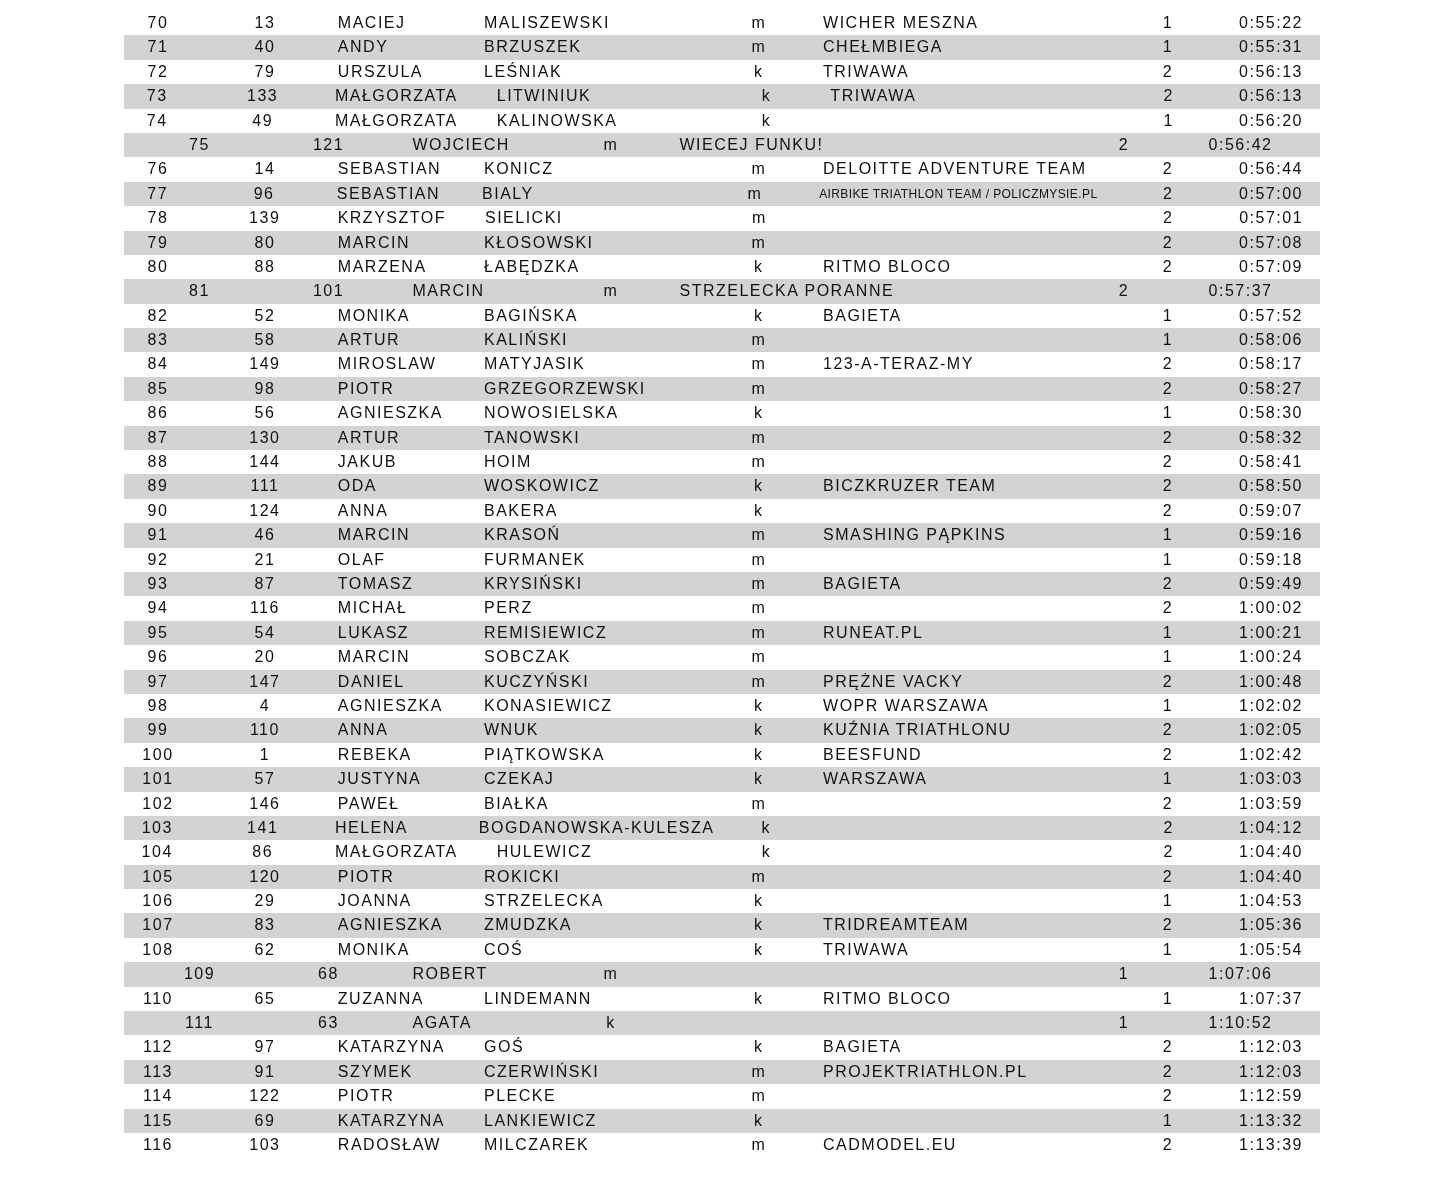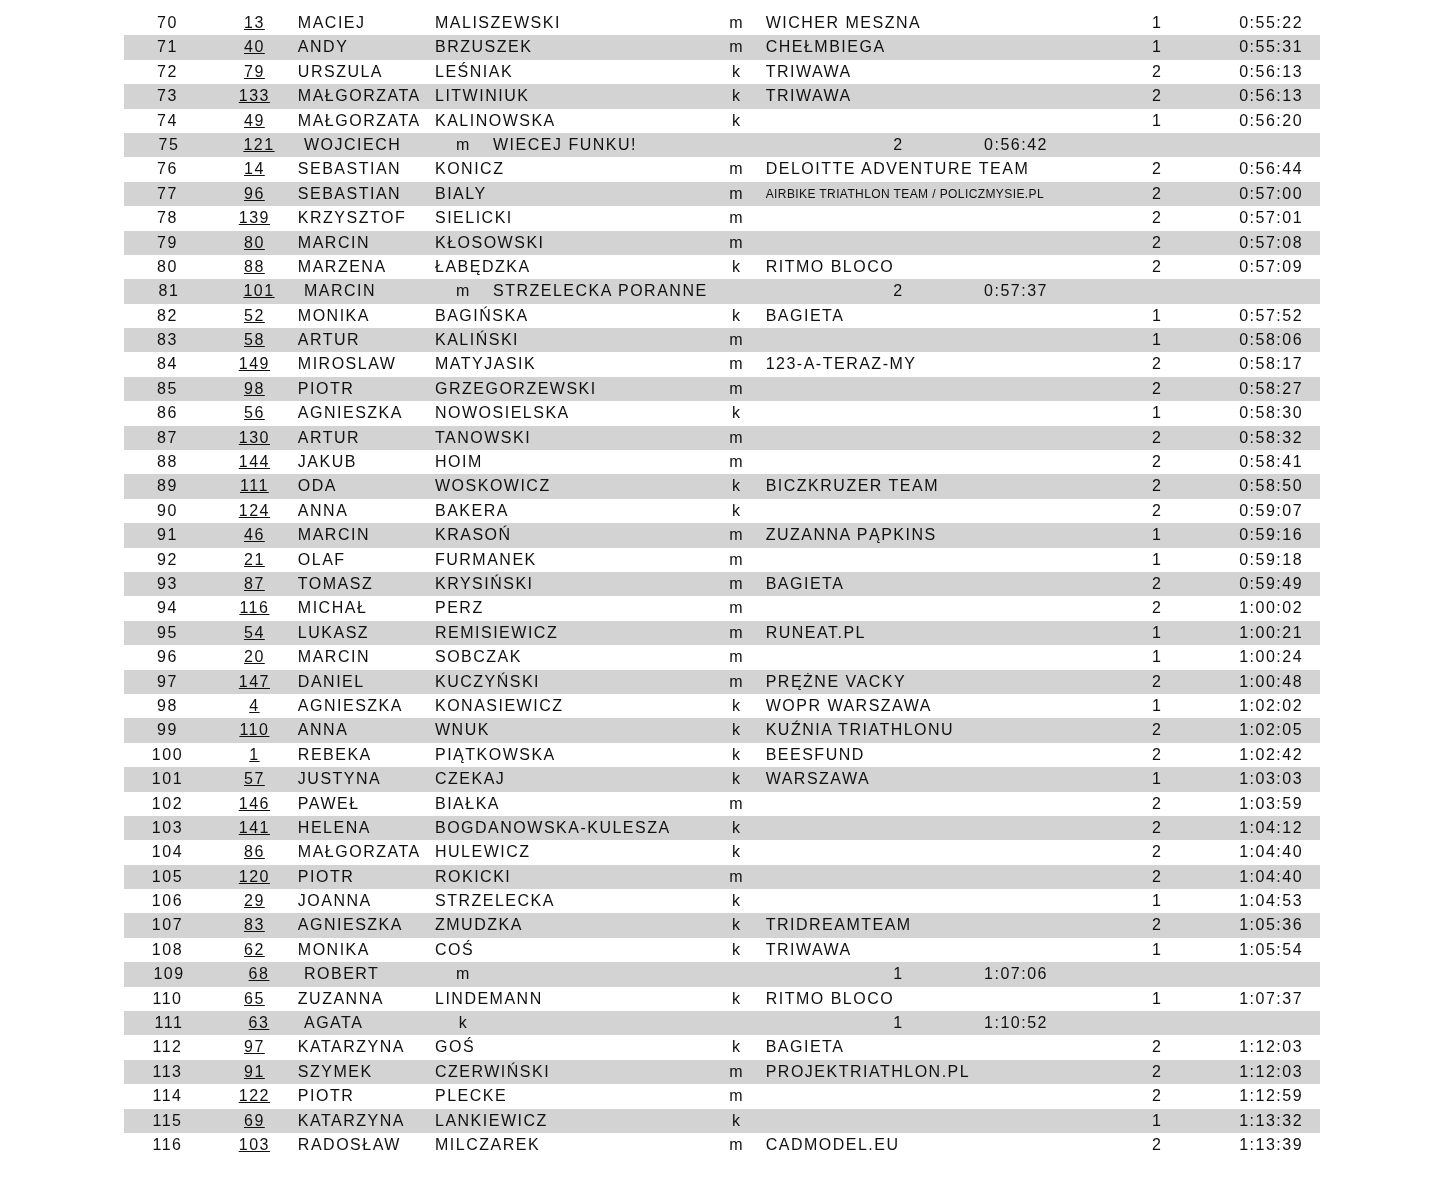--- a/index.html
+++ b/index.html
@@ -19,40 +19,42 @@
     position: absolute;
     left: 124px;
     top: 11px;
     width: 1196px;
   }
   .row {
     display: flex;
     height: 24.4px;
     align-items: center;
     background: #ffffff;
+    gap: 39px;
   }
   .row.striped {
     background: var(--stripe-color, #d3d3d3);
+    justify-content: center;
   }
   .cell {
     font-size: 16px;
     letter-spacing: 1.5px;
     line-height: 24.4px;
     color: var(--text-color, #111111);
     white-space: nowrap;
     box-sizing: border-box;
   }
   .c-place  { width: 90px;  text-align: center; }
-  .c-bib    { width: 90px;  text-align: center; text-decoration: underline; }
+  .c-bib    { width: 90px;  text-align: center; }
   .c-first  { width: 142px; text-align: left; }
   .c-last   { width: 295px; text-align: left; }
   .c-gender { width: 35px;  text-align: center; }
   .c-team   { width: 375px; text-align: left; padding-left: 12px; }
   .c-cat    { width: 85px;  text-align: center; }
-  .c-time   { width: 84px;  text-align: right; padding-right: 17px; margin-left: 40px; }
+  .c-time   { width: 84px;  text-align: right; padding-right: 17px; }
   .c-team.condensed {
     font-size: 12px;
     letter-spacing: 0.4px;
   }
 </style>
 </head>
 <body>
 
 <div class="page">
   <div class="table" id="results-table">
@@ -263,21 +265,21 @@
         <div class="cell c-team"></div>
         <div class="cell c-cat">2</div>
         <div class="cell c-time">0:59:07</div>
       </div>
       <div class="row striped">
         <div class="cell c-place">91</div>
         <div class="cell c-bib">46</div>
         <div class="cell c-first">MARCIN</div>
         <div class="cell c-last">KRASOŃ</div>
         <div class="cell c-gender">m</div>
-        <div class="cell c-team">ZUZANNA PĄPKINS</div>
+        <div class="cell c-team">SMASHING PĄPKINS</div>
         <div class="cell c-cat">1</div>
         <div class="cell c-time">0:59:16</div>
       </div>
       <div class="row">
         <div class="cell c-place">92</div>
         <div class="cell c-bib">21</div>
         <div class="cell c-first">OLAF</div>
         <div class="cell c-last">FURMANEK</div>
         <div class="cell c-gender">m</div>
         <div class="cell c-team"></div>

